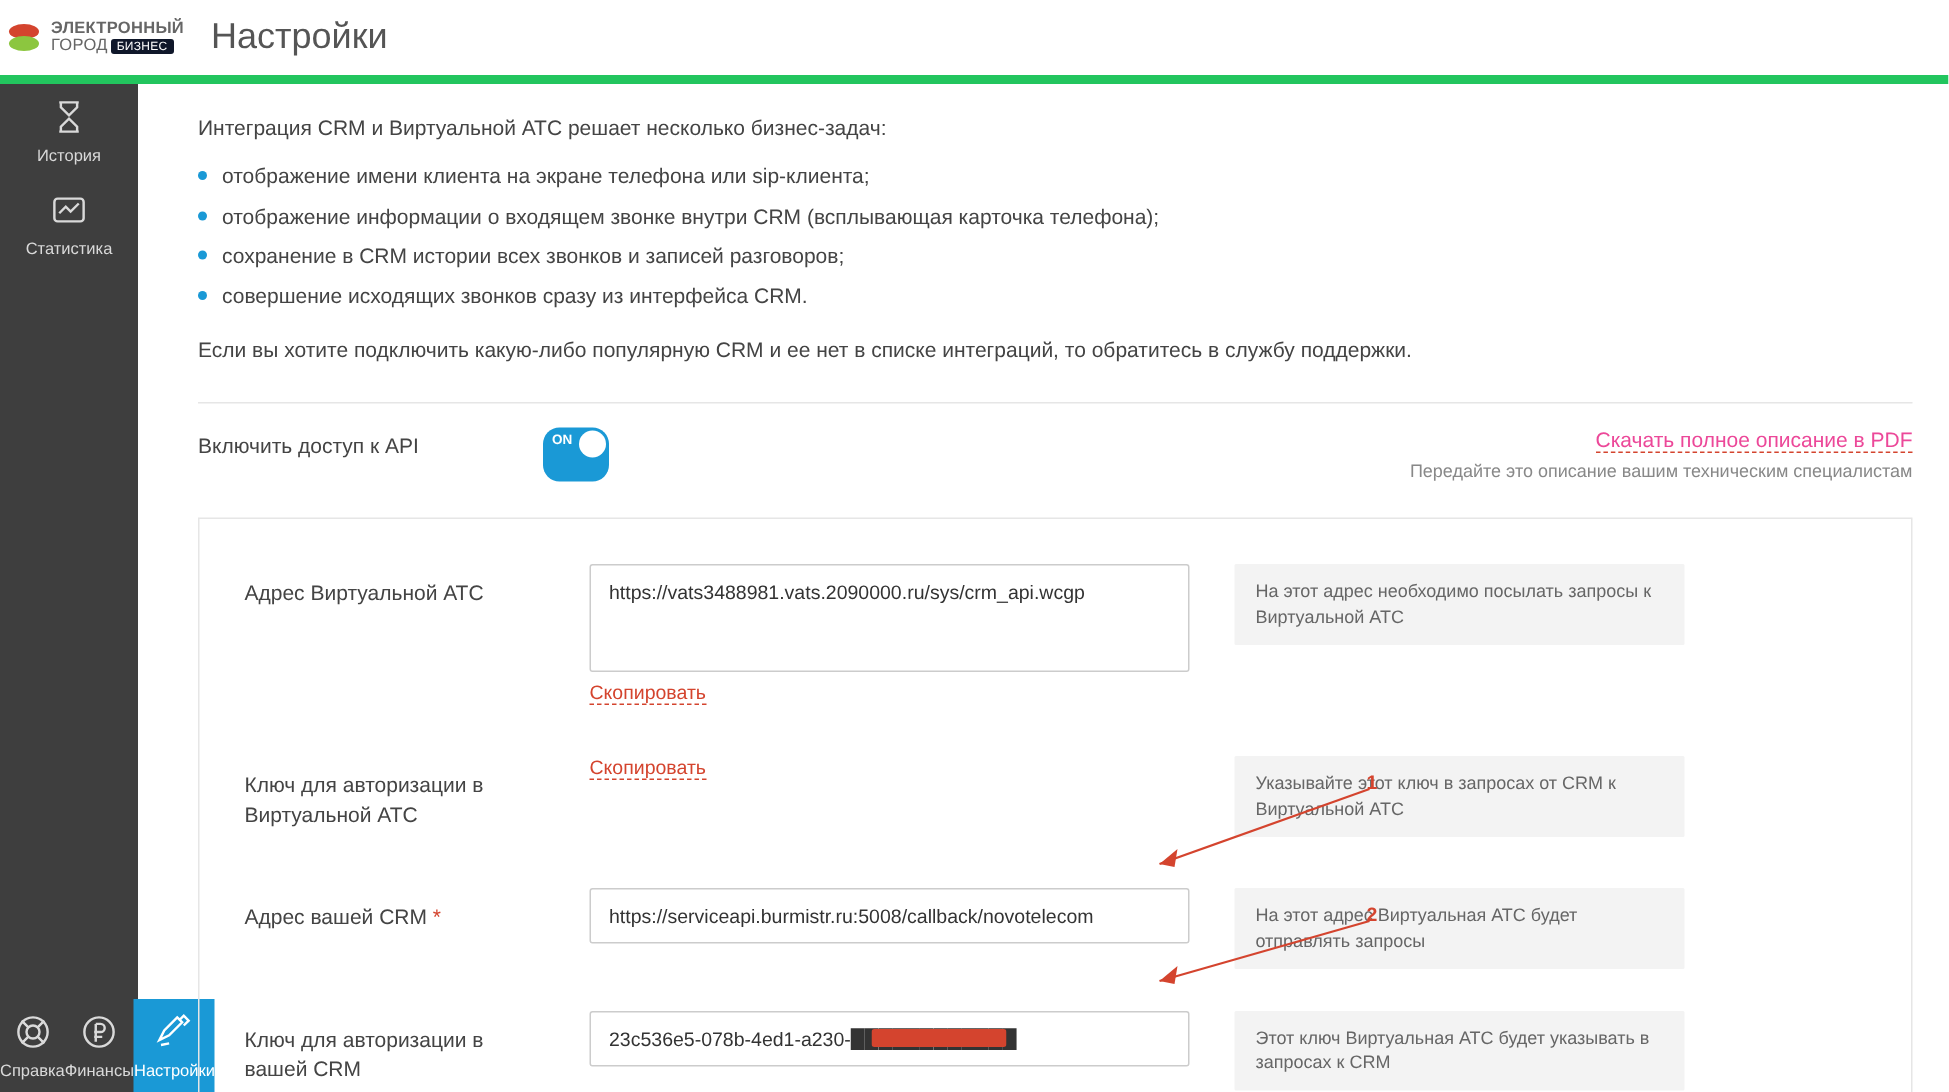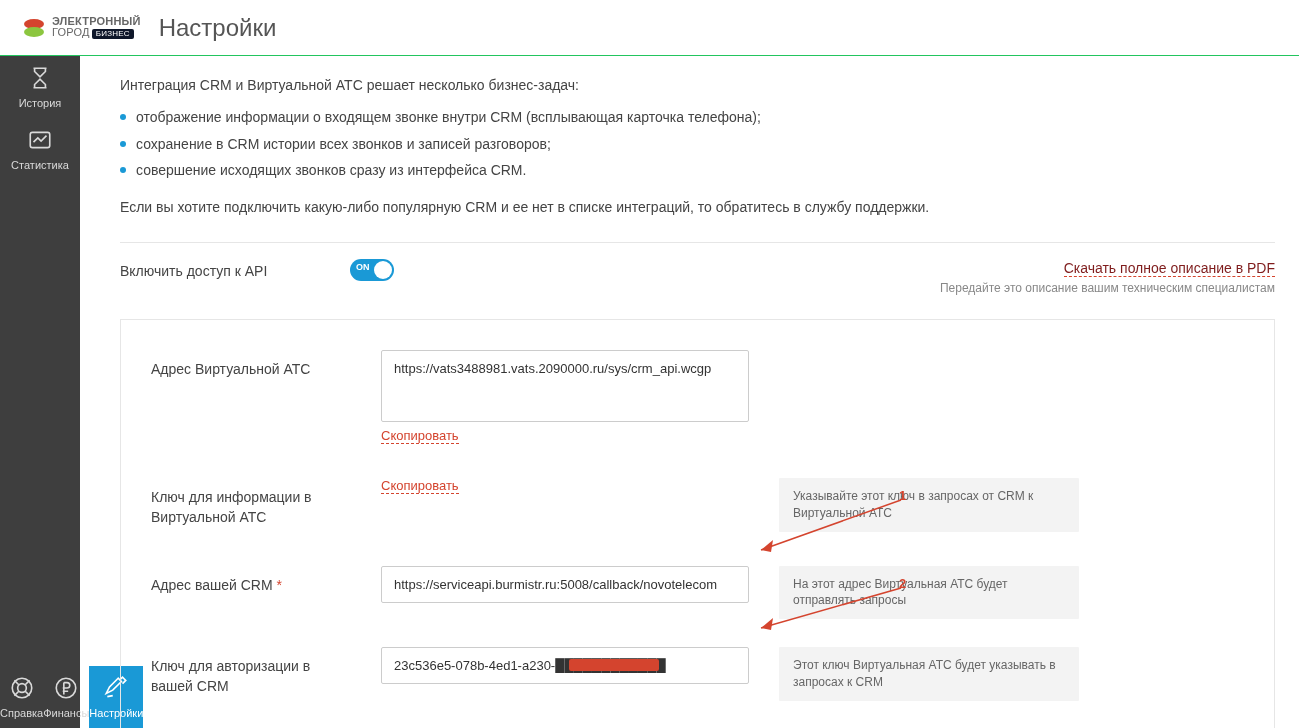--- a/index.html
+++ b/index.html
@@ -1,32 +1,32 @@
 <!DOCTYPE html>
 <html><head>
 <meta charset="utf-8">
 <style>
   * { box-sizing: border-box; margin: 0; padding: 0; }
   html, body { width: 1299px; height: 728px; font-family: Arial, Helvetica, sans-serif; background: #fff; color: #333; }
   body { display: flex; flex-direction: column; }
 
   
-  .header { height: 56px; display: flex; align-items: center; border-bottom: 1px solid #22c55e; padding-left: 22px; gap: 18px; }
+  .header { height: 56px; display: flex; align-items: center; border-bottom: 6px solid #22c55e; padding-left: 4px; gap: 18px; }
   .logo-wrap { display: flex; align-items: center; gap: 6px; }
   .logo-mark svg { display: block; }
   .logo-text { font-size: 11px; color: #666; letter-spacing: 0.2px; line-height: 1; }
   .logo-text .line1 { font-weight: 600; }
   .logo-badge { display: inline-block; background: #0f172a; color: #fff; font-size: 8px; padding: 1px 4px; border-radius: 2px; margin-left: 2px; }
   .page-title { font-size: 24px; color: #555; font-weight: 400; }
 
   
   .main { flex: 1; display: flex; min-height: 0; }
 
   
-  .sidebar { width: 80px; background: #3e3e3e; display: flex; flex-direction: column; color: #d9d9d9; }
+  .sidebar { width: 92px; background: #3e3e3e; display: flex; flex-direction: column; color: #d9d9d9; }
   .sidebar-top { display: flex; flex-direction: column; }
   .sidebar-bottom { margin-top: auto; display: flex; flex-direction: row; }
   .sidebar-item { display: flex; flex-direction: column; align-items: center; justify-content: center; height: 62px; font-size: 11px; gap: 4px; cursor: pointer; }
   .sidebar-item.active { background: #1a99d6; color: #fff; }
   .sidebar-item svg { width: 26px; height: 26px; }
 
   
   .content { flex: 1; padding: 18px 24px 0 40px; overflow: auto; position: relative; }
 
   .intro-row { display: flex; gap: 30px; margin-bottom: 24px; }
@@ -35,33 +35,33 @@
   .intro-text .lead { margin-bottom: 10px; }
   .intro-text ul { list-style: none; padding: 0; margin-bottom: 14px; }
   .intro-text li { position: relative; padding-left: 16px; margin-bottom: 4px; }
   .intro-text li::before { content: ""; position: absolute; left: 0; top: 8px; width: 6px; height: 6px; border-radius: 50%; background: #1a99d6; }
   .intro-text .note { margin-top: 6px; }
 
   .divider { border: none; border-top: 1px solid #e6e6e6; margin: 18px 0 16px; }
 
   .api-row { display: flex; align-items: flex-start; gap: 30px; margin-bottom: 24px; }
   .api-row .label { width: 200px; font-size: 14px; color: #444; padding-top: 4px; }
-  .toggle { width: 44px; height: 22px; border-radius: 11px; background: #1a99d6; position: relative; }
+  .toggle { width: 44px; height: 36px; border-radius: 11px; background: #1a99d6; position: relative; }
   .toggle::after { content: ""; position: absolute; right: 2px; top: 2px; width: 18px; height: 18px; border-radius: 50%; background: #fff; }
   .toggle .on-text { position: absolute; left: 6px; top: 3px; font-size: 9px; color: #fff; font-weight: 600; }
   .api-row .right { margin-left: auto; text-align: right; }
-  .pdf-link { color: #7f1d1d; border-bottom: 1px dashed #d4442e; text-decoration: none; font-size: 14px; }
+  .pdf-link { color: #ec4899; border-bottom: 1px dashed #d4442e; text-decoration: none; font-size: 14px; }
   .pdf-sub { font-size: 12px; color: #888; margin-top: 4px; }
 
   
   .form-box { border: 1px solid #e6e6e6; padding: 30px 30px 10px; position: relative; }
   .form-row { display: flex; align-items: flex-start; gap: 30px; margin-bottom: 34px; position: relative; }
   .form-row .flabel { width: 200px; font-size: 14px; color: #444; padding-top: 10px; line-height: 1.4; }
   .form-row .flabel .req { color: #d4442e; }
-  .form-row .finput-col { width: 368px; display: flex; flex-direction: column; gap: 6px; }
+  .form-row .finput-col { width: 400px; display: flex; flex-direction: column; gap: 6px; }
   .form-row .finput { width: 100%; border: 1px solid #ccc; border-radius: 2px; padding: 10px 12px; font-size: 13px; color: #333; font-family: inherit; }
   .form-row .fta { min-height: 72px; resize: none; }
   .copy-link { color: #d4442e; border-bottom: 1px dashed #d4442e; text-decoration: none; font-size: 13px; align-self: flex-start; }
   .form-row .fhint { flex: 1; background: #f3f3f3; padding: 10px 14px; font-size: 12px; color: #666; border-radius: 1px; line-height: 1.4; max-width: 300px; }
 
   
   .annot { position: absolute; pointer-events: none; }
   .annot text { fill: #d4442e; font-size: 13px; font-weight: 600; }
   .annot line { stroke: #d4442e; stroke-width: 1.5; }
   .annot polygon { fill: #d4442e; }
@@ -137,20 +137,21 @@
       </div>
     </div>
   </div>
 
   <div class="content">
 
     <div class="intro-row">
       <div class="intro-text">
         <p class="lead">Интеграция CRM и Виртуальной АТС решает несколько бизнес-задач:</p>
         <ul>
+          <li>отображение имени клиента на экране телефона или sip-клиента;</li>
           <li>отображение информации о входящем звонке внутри CRM (всплывающая карточка телефона);</li>
           <li>сохранение в CRM истории всех звонков и записей разговоров;</li>
           <li>совершение исходящих звонков сразу из интерфейса CRM.</li>
         </ul>
         <p class="note">Если вы хотите подключить какую-либо популярную CRM и ее нет в списке интеграций, то обратитесь в службу поддержки.</p>
       </div>
     </div>
 
     <hr class="divider">
 
@@ -166,24 +167,25 @@
     </div>
 
     <div class="form-box">
 
       <div class="form-row">
         <div class="flabel"><span>Адрес Виртуальной АТС</span></div>
         <div class="finput-col">
           <textarea class="finput fta" readonly="" style="">https://vats3488981.vats.2090000.ru/sys/crm_api.wcgp</textarea>
           <a href="#" class="copy-link">Скопировать</a>
         </div>
+        <div class="fhint">На этот адрес необходимо посылать запросы к Виртуальной АТС</div>
       </div>
 
       <div class="form-row">
-        <div class="flabel"><span>Ключ для информации в Виртуальной АТС</span></div>
+        <div class="flabel"><span>Ключ для авторизации в Виртуальной АТС</span></div>
         <div class="finput-col">
           <a href="#" class="copy-link">Скопировать</a>
         </div>
         <div class="fhint">Указывайте этот ключ в запросах от CRM к Виртуальной АТС</div>
       </div>
 
       <div class="form-row" style="margin-bottom:28px;">
         <div class="flabel"><span>Адрес вашей CRM</span> <span class="req">*</span></div>
         <div class="finput-col">
           <input class="finput" value="https://serviceapi.burmistr.ru:5008/callback/novotelecom" style="">

